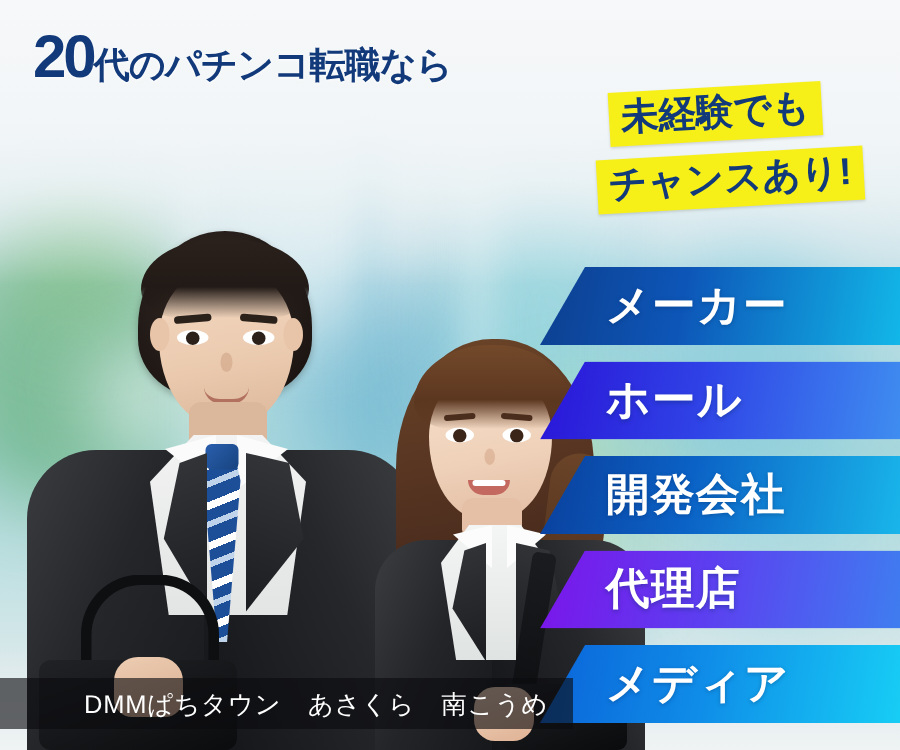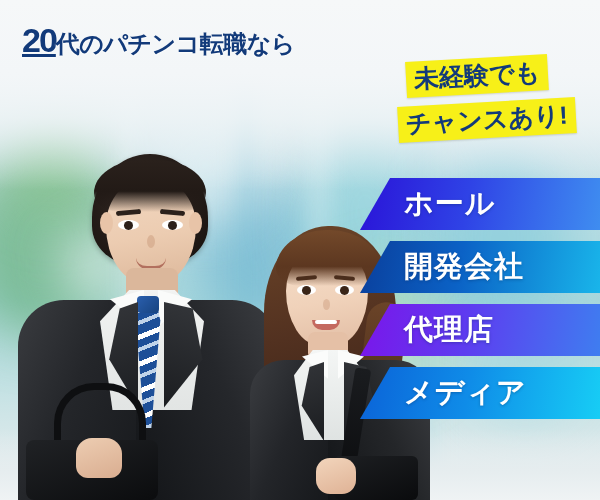--- a/index.html
+++ b/index.html
@@ -155,21 +155,21 @@
   .w-bag{position:absolute;left:84px;bottom:0;width:84px;height:44px;background:linear-gradient(160deg,#1d1f22,#0a0b0d);border-radius:6px;}
 
   
   .headline{
     position:absolute;left:22px;top:18px;
     font-size:40px;font-weight:700;line-height:1;
     color:#123a7a;letter-spacing:-.5px;
     text-shadow:0 1px 2px rgba(255,255,255,.85);
     white-space:nowrap;
   }
-  .headline .num{font-size:34px;letter-spacing:-2px;text-decoration:underline;}
+  .headline .num{font-size:40px;letter-spacing:-2px;}
   .headline .sm{font-size:24px;}
 
   .logo{
     position:absolute;left:20px;top:72px;
     font-size:60px;font-weight:700;font-style:italic;line-height:1;
     color:#134a93;letter-spacing:1px;white-space:nowrap;
     text-shadow:0 2px 3px rgba(255,255,255,.55);
   }
   .logo .up-u{color:#1ea2e6;position:relative;display:inline-block;}
   .logo .up-u::after{
@@ -298,28 +298,34 @@
     <span class="num">20</span><span class="sm">代のパチンコ転職</span><span class="sm">なら</span>
   </div>
 
 
   <div class="badges">
     <div class="badge badge-1">未経験でも</div>
     <div class="badge badge-2">チャンスあり!</div>
   </div>
 
   <div class="cats">
+    <div class="cat" style="background:linear-gradient(100deg,#0d3f8f 0%,#0d56b8 40%,#12b7e8 100%);">
+      <span class="cat-label">メーカー</span>
+    </div>
     <div class="cat" style="background:linear-gradient(100deg,#2a14d8 0%,#2f43e6 45%,#3f8df0 100%);">
       <span class="cat-label">ホール</span>
     </div>
     <div class="cat" style="background:linear-gradient(100deg,#0a3f9c 0%,#0b62c6 42%,#19b5ea 100%);">
       <span class="cat-label">開発会社</span>
     </div>
     <div class="cat" style="background:linear-gradient(100deg,#7b15ea 0%,#5d3df0 45%,#3f7df0 100%);">
       <span class="cat-label">代理店</span>
     </div>
     <div class="cat" style="background:linear-gradient(100deg,#0b63d8 0%,#0f8ce8 45%,#17cdf5 100%);">
       <span class="cat-label">メディア</span>
     </div>
   </div>
 
+  <div class="caption">
+    <span class="caption-text">DMMぱちタウン　あさくら　南こうめ</span>
+  </div>
 
 </div>
 
 </body></html>

